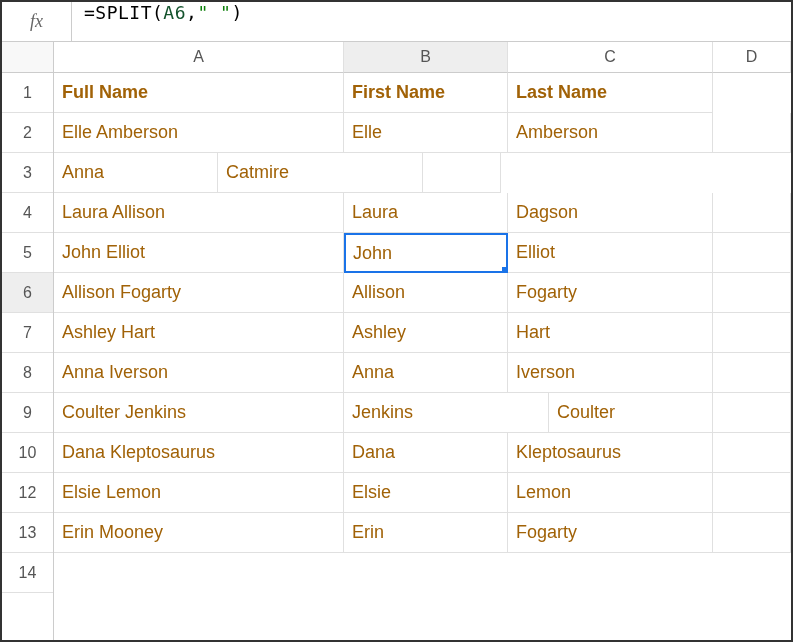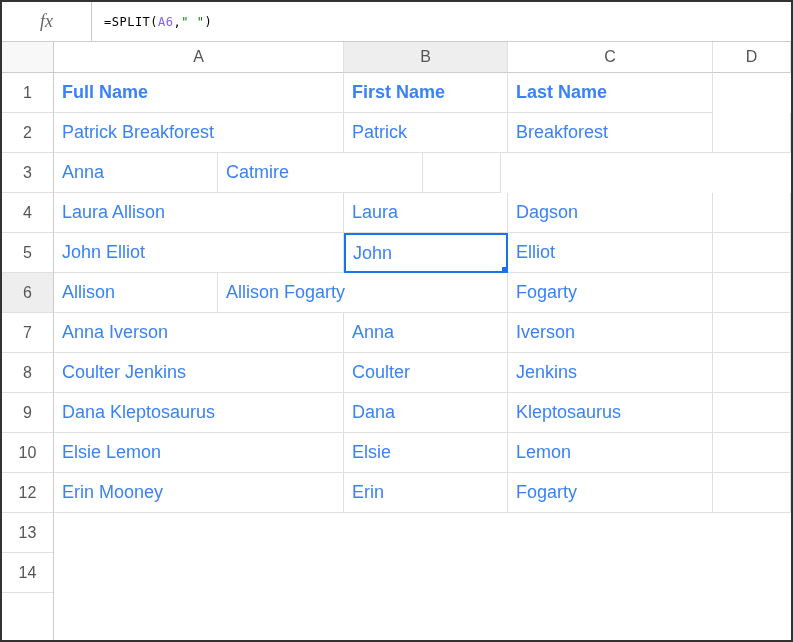--- a/index.html
+++ b/index.html
@@ -16,45 +16,45 @@
       border: 2px solid #333;
     }
     .formula-bar {
       display: flex;
       align-items: center;
       height: 40px;
       border-bottom: 1px solid #ccc;
       background: #fff;
     }
     .fx-label {
-      width: 90px;
+      width: 70px;
       text-align: center;
       font-style: italic;
       font-size: 18px;
       color: #666;
       border-right: 1px solid #ccc;
       height: 100%;
       display: flex;
       align-items: center;
       justify-content: center;
       font-family: 'Times New Roman', serif;
     }
     .formula-input {
       flex: 1;
       padding: 0 12px;
-      font-size: 12px;
+      font-size: 18px;
       font-family: 'Consolas', monospace;
       color: #000;
       height: 100%;
       display: flex;
-      align-items: center;
+      align-items: flex-start;
       letter-spacing: 0.5px;
     }
     .formula-ref {
-      color: #8b5cf6;
+      color: #14532d;
     }
     .formula-str {
       color: #0A7E07;
     }
     .grid-container {
       display: flex;
       height: calc(100% - 40px);
     }
     .row-headers {
       width: 52px;
@@ -110,21 +110,21 @@
     }
     .data-row {
       display: flex;
       height: 40px;
     }
     .cell {
       padding: 0 8px;
       display: flex;
       align-items: center;
       font-size: 18px;
-      color: #3b82f6;
+      color: #a16207;
       border-right: 1px solid #e0e0e0;
       border-bottom: 1px solid #e0e0e0;
       overflow: hidden;
       white-space: nowrap;
       position: relative;
     }
     .header-row .cell {
       font-weight: bold;
     }
     .cell.selected {
@@ -183,58 +183,64 @@
         <div class="col-header col-C">C</div>
         <div class="col-header col-D">D</div>
       </div>
     <div class="data-rows" id="data-rows">
         <div class="data-row header-row">
           <div class="cell col-A">Full Name</div>
           <div class="cell col-B">First Name</div>
           <div class="cell col-C">Last Name</div>
         </div>
         <div class="data-row">
-          <div class="cell col-A">Patrick Breakforest</div>
-          <div class="cell col-B">Patrick</div>
-          <div class="cell col-C">Breakforest</div>
+          <div class="cell col-A">Elle Amberson</div>
+          <div class="cell col-B">Elle</div>
+          <div class="cell col-C">Amberson</div>
           <div class="cell col-D"></div>
         </div>
         <div class="data-row">
           <div class="cell col-B">Anna</div>
           <div class="cell col-C">Catmire</div>
           <div class="cell col-D"></div>
         </div>
         <div class="data-row">
           <div class="cell col-A">Laura Allison</div>
           <div class="cell col-B">Laura</div>
           <div class="cell col-C">Dagson</div>
           <div class="cell col-D"></div>
         </div>
         <div class="data-row">
           <div class="cell col-A">John Elliot</div>
           <div class="cell col-B selected">John</div>
           <div class="cell col-C">Elliot</div>
           <div class="cell col-D"></div>
         </div>
         <div class="data-row">
+          <div class="cell col-A">Allison Fogarty</div>
           <div class="cell col-B">Allison</div>
-          <div class="cell col-A">Allison Fogarty</div>
           <div class="cell col-C">Fogarty</div>
+          <div class="cell col-D"></div>
+        </div>
+        <div class="data-row">
+          <div class="cell col-A">Ashley Hart</div>
+          <div class="cell col-B">Ashley</div>
+          <div class="cell col-C">Hart</div>
           <div class="cell col-D"></div>
         </div>
         <div class="data-row">
           <div class="cell col-A">Anna Iverson</div>
           <div class="cell col-B">Anna</div>
           <div class="cell col-C">Iverson</div>
           <div class="cell col-D"></div>
         </div>
         <div class="data-row">
           <div class="cell col-A">Coulter Jenkins</div>
+          <div class="cell col-C">Jenkins</div>
           <div class="cell col-B">Coulter</div>
-          <div class="cell col-C">Jenkins</div>
           <div class="cell col-D"></div>
         </div>
         <div class="data-row">
           <div class="cell col-A">Dana Kleptosaurus</div>
           <div class="cell col-B">Dana</div>
           <div class="cell col-C">Kleptosaurus</div>
           <div class="cell col-D"></div>
         </div>
         <div class="data-row">
           <div class="cell col-A">Elsie Lemon</div>

